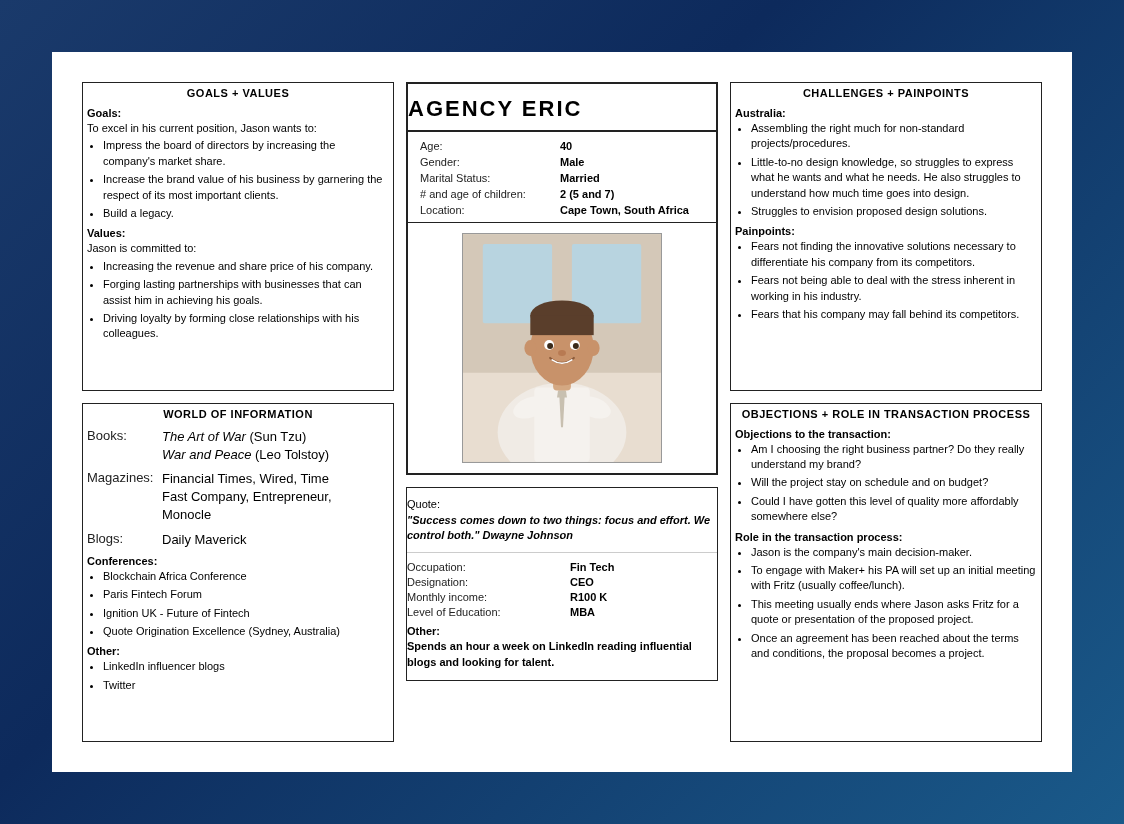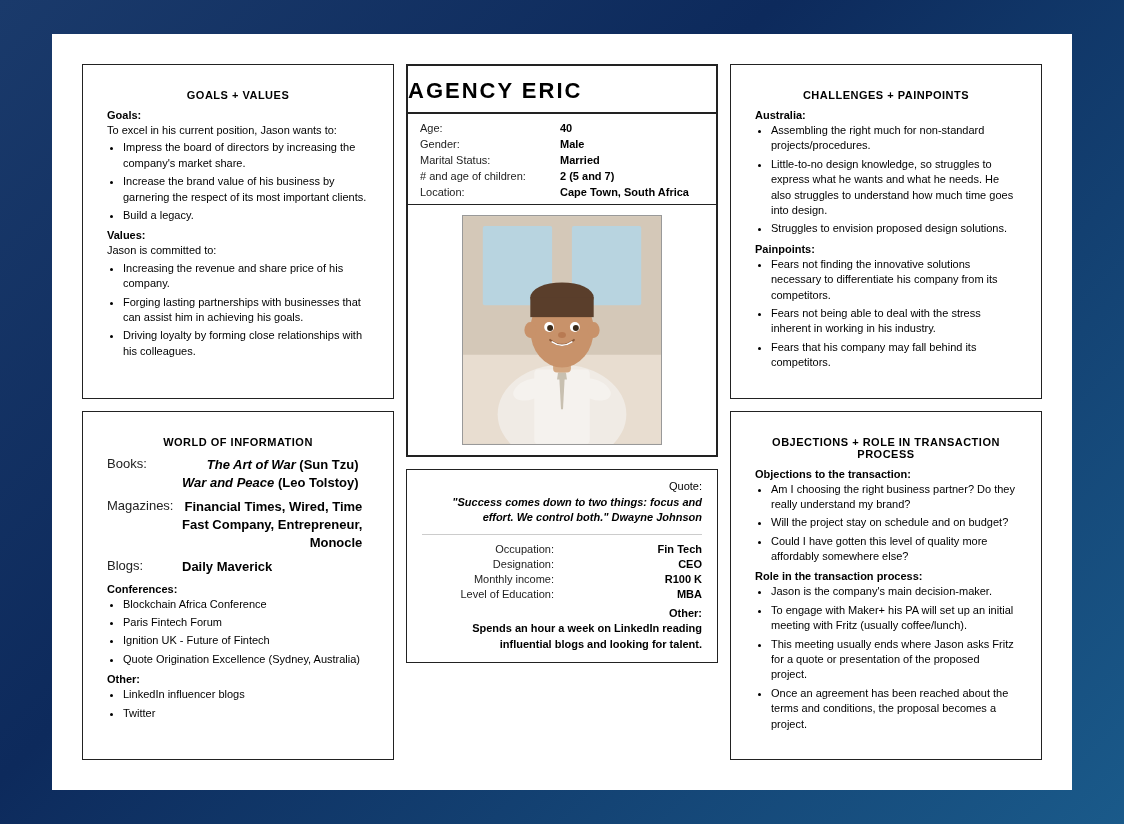--- a/index.html
+++ b/index.html
@@ -17,21 +17,21 @@
       width: 1020px;
       min-height: 720px;
       padding: 30px;
       display: grid;
       grid-template-columns: 1fr 1fr 1fr;
       grid-template-rows: auto auto;
       gap: 12px;
     }
     .card {
       border: 1.5px solid #222;
-      padding: 24px;
+      padding: 4px;
     }
     .card-title {
       font-weight: bold;
       font-size: 11px;
       text-align: center;
       margin-bottom: 8px;
       letter-spacing: 0.5px;
     }
     .section-label {
       font-weight: bold;
@@ -102,23 +102,22 @@
       align-items: center;
       justify-content: center;
     }
     .person-svg {
       width: 200px;
       height: 230px;
     }
 
     .quote-card {
       border: 1.5px solid #222;
-      padding: 10px 15px;
-      font-size: 11px;
-      text-align: right;
+      padding: 10px 0;
+      font-size: 11px;
     }
     .quote-text {
       font-style: italic;
       font-weight: bold;
       line-height: 1.4;
       margin-bottom: 4px;
     }
     .occ-label { color: #222; }
     .occ-value { font-weight: bold; }
     .other-text {
@@ -135,23 +134,22 @@
       display: flex;
       margin-bottom: 6px;
       font-size: 13px;
     }
     .woi-label {
       width: 75px;
       flex-shrink: 0;
       color: #222;
     }
     .woi-value {
-      font-weight: bold;
-      line-height: 1.4;
-      text-align: right;
+      font-weight: normal;
+      line-height: 1.4;
     }
     .woi-conferences {
       margin-top: 4px;
     }
     .woi-other {
       margin-top: 6px;
     }
   </style>
 </head>
 <body>

